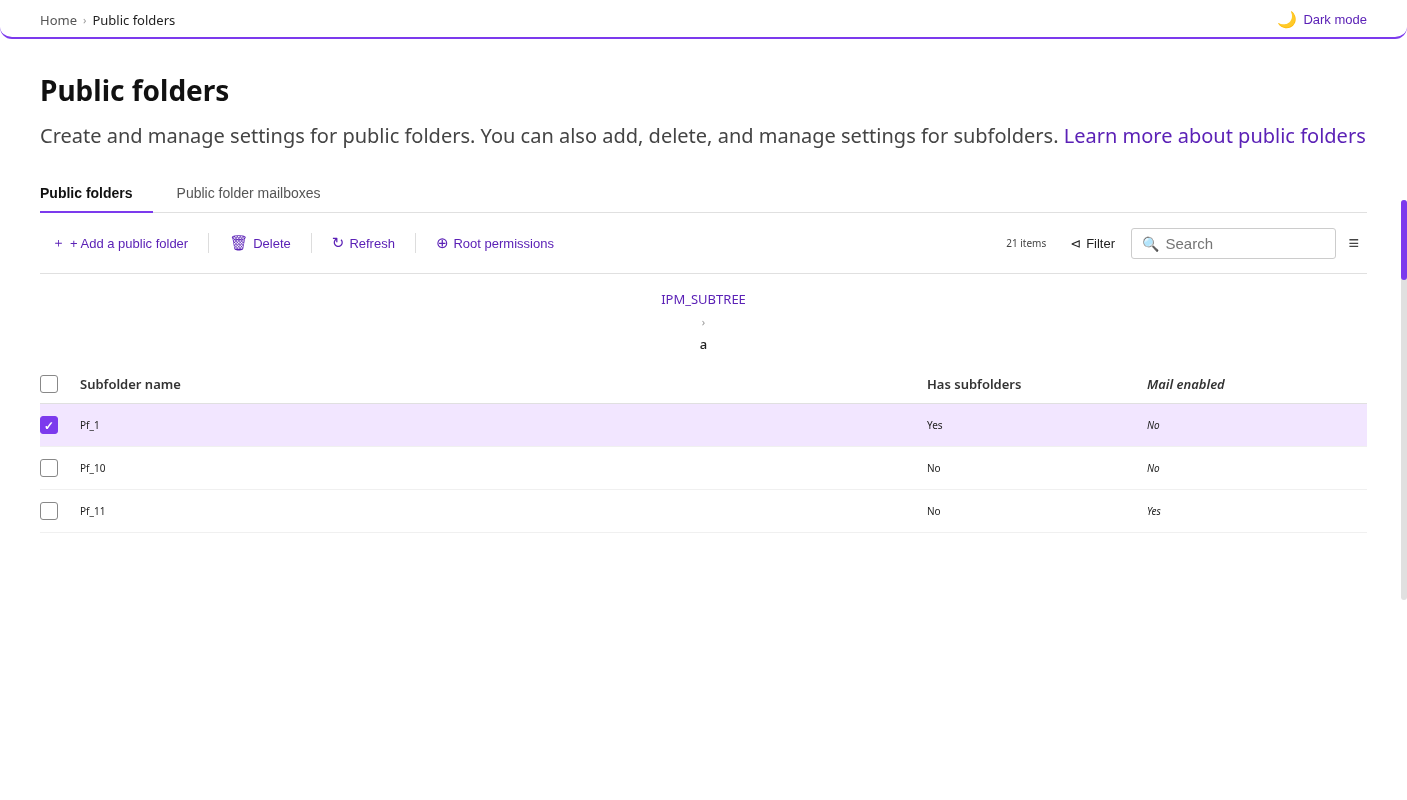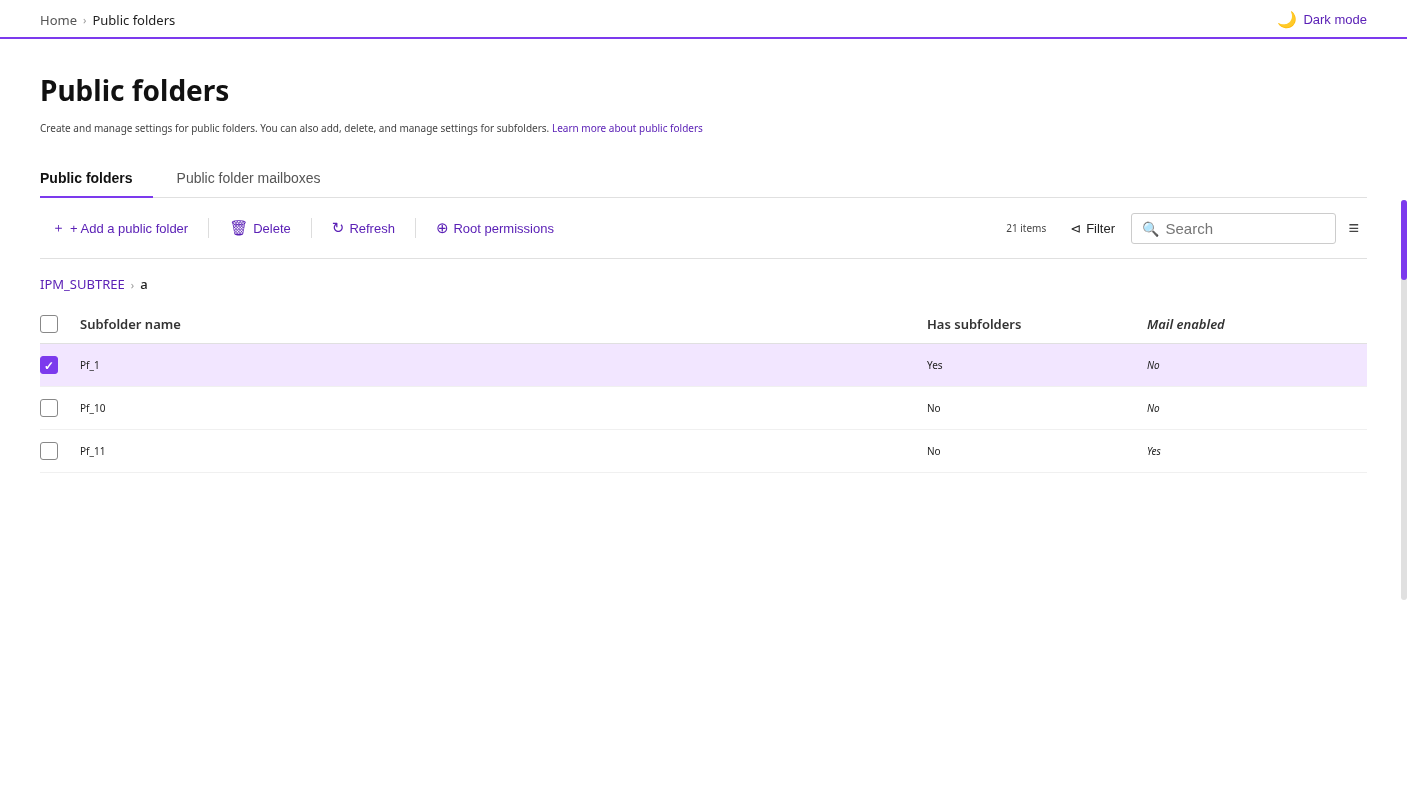--- a/index.html
+++ b/index.html
@@ -8,20 +8,21 @@
       background: #fff;
       color: #222;
       font-size: 14px;
     }
     .top-bar {
       display: flex;
       align-items: center;
       justify-content: space-between;
       padding: 10px 40px 0 40px;
       border-bottom: 2px solid #7c3aed;
+      border-radius: 12px;
     }
     .breadcrumb {
       display: flex;
       align-items: center;
       gap: 6px;
       color: #555;
       font-size: 13px;
       padding-bottom: 8px;
     }
     .breadcrumb a {
@@ -48,21 +49,21 @@
       padding: 32px 40px 0 40px;
     }
     .page-title {
       font-size: 28px;
       font-weight: 700;
       color: #111;
       margin-bottom: 12px;
     }
     .page-description {
       color: #444;
-      font-size: 10px;
+      font-size: 20px;
       margin-bottom: 24px;
       line-height: 1.5;
     }
     .page-description a {
       color: #5b21b6;
       text-decoration: none;
     }
     .tabs {
       display: flex;
       gap: 0;
@@ -156,20 +157,21 @@
       font-size: 18px;
       padding: 5px 8px;
     }
     .breadcrumb-path {
       display: flex;
       align-items: center;
       gap: 6px;
       padding: 16px 0 12px 0;
       font-size: 13px;
       color: #555;
+      flex-direction: column;
     }
     .breadcrumb-path .path-item { color: #5b21b6; cursor: pointer; }
     .breadcrumb-path .path-current { color: #222; font-weight: 500; }
     .breadcrumb-path .chevron { color: #999; font-size: 11px; }
     .table-container {
       width: 100%;
     }
     .table-header {
       display: flex;
       padding: 10px 0;

